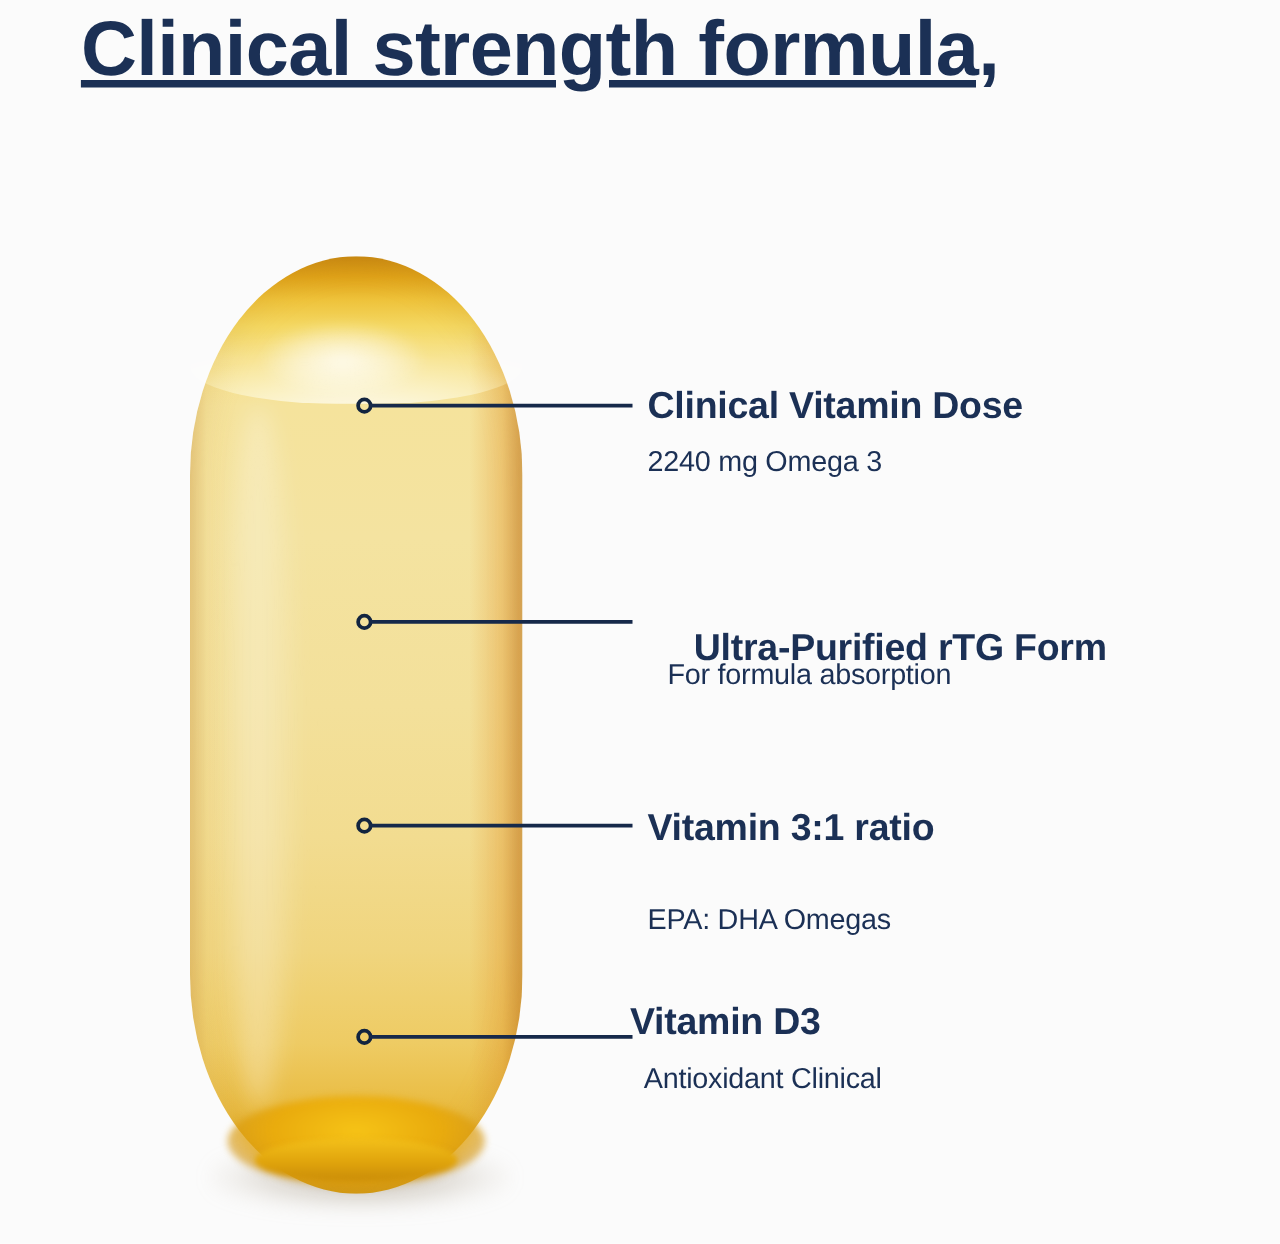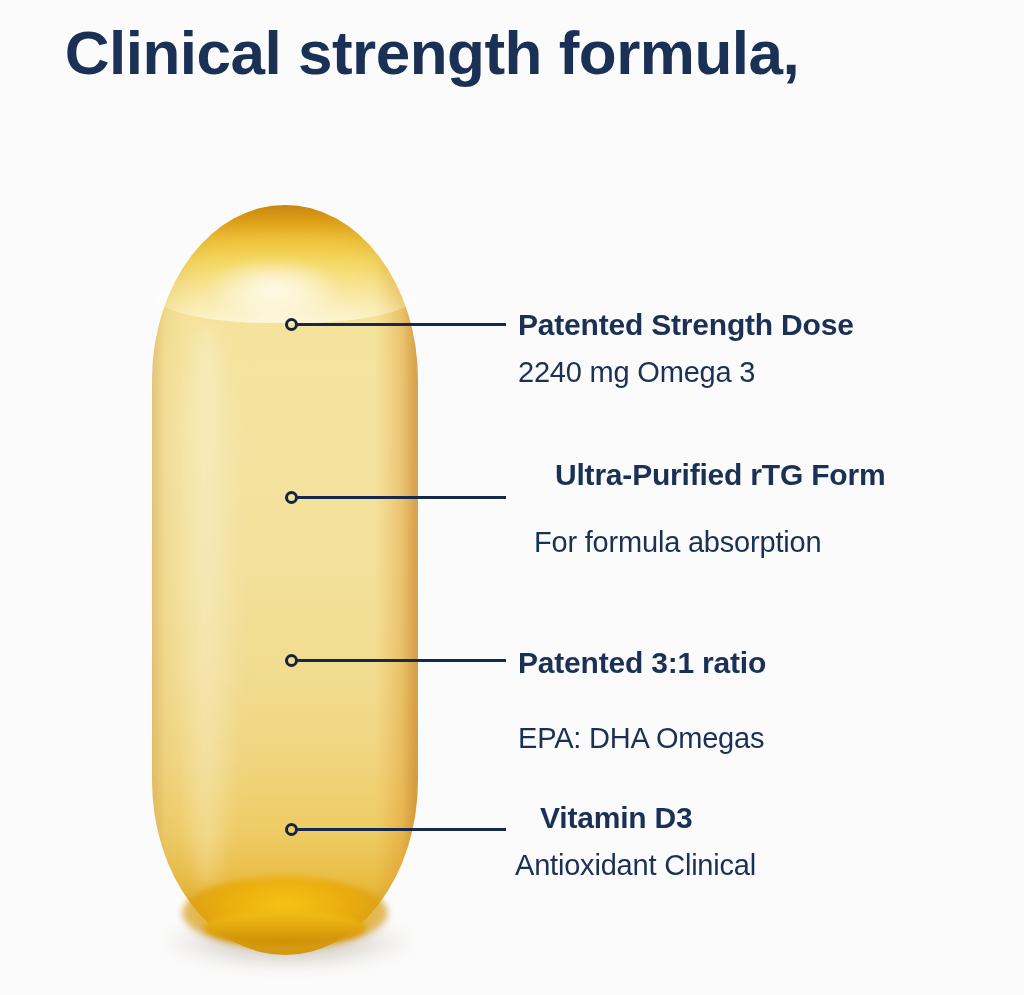--- a/index.html
+++ b/index.html
@@ -20,22 +20,23 @@
     position: absolute;
     left: 0;
     top: 0;
     width: 864px;
     text-align: center;
     color: #1b3055;
     font-size: 62px;
     font-weight: 700;
     line-height: 1.28;
     letter-spacing: -0.5px;
-    padding-top: 13px;
+    padding-top: 0;
     box-sizing: border-box;
+    text-decoration: underline;
   }
   .headline-line {
     display: block;
     white-space: nowrap;
   }
 
   
   .capsule-stage {
     position: absolute;
     left: 0;
@@ -192,21 +193,21 @@
     color: #1b3055;
     white-space: nowrap;
   }
   .callout-title {
     font-size: 30px;
     font-weight: 700;
     letter-spacing: -0.2px;
     line-height: 1;
   }
   .callout-sub {
-    font-size: 29px;
+    font-size: 23px;
     font-weight: 400;
     letter-spacing: -0.2px;
     line-height: 1;
     text-align: right;
   }
 </style>
 </head>
 <body>
 
 <div class="headline">
@@ -222,38 +223,38 @@
     <div class="capsule-base-pool"></div>
     <div class="capsule-base-rim"></div>
   </div>
 </div>
 
 <div class="callout">
 
   <div>
     <div class="leader-dot" style="left:285px;top:318px;"></div>
     <div class="leader-line" style="left:296px;top:323px;width:210px;"></div>
-    <div class="callout-text callout-title" style="left:518px;top:310px;">Patented Strength Dose</div>
+    <div class="callout-text callout-title" style="left:518px;top:310px;">Clinical Vitamin Dose</div>
     <div class="callout-text callout-sub" style="left:518px;top:358px;">2240 mg Omega 3</div>
   </div>
 
   <div>
     <div class="leader-dot" style="left:285px;top:491px;"></div>
     <div class="leader-line" style="left:296px;top:496px;width:210px;"></div>
-    <div class="callout-text callout-title" style="left:555px;top:460px;">Ultra-Purified rTG Form</div>
+    <div class="callout-text callout-title" style="left:555px;top:504px;">Ultra-Purified rTG Form</div>
     <div class="callout-text callout-sub" style="left:534px;top:528px;">For formula absorption</div>
   </div>
 
   <div>
     <div class="leader-dot" style="left:285px;top:654px;"></div>
     <div class="leader-line" style="left:296px;top:659px;width:210px;"></div>
-    <div class="callout-text callout-title" style="left:518px;top:648px;">Patented 3:1 ratio</div>
+    <div class="callout-text callout-title" style="left:518px;top:648px;">Vitamin 3:1 ratio</div>
     <div class="callout-text callout-sub" style="left:518px;top:724px;">EPA: DHA Omegas</div>
   </div>
 
   <div>
     <div class="leader-dot" style="left:285px;top:823px;"></div>
     <div class="leader-line" style="left:296px;top:828px;width:210px;"></div>
-    <div class="callout-text callout-title" style="left:540px;top:803px;text-align:right;">Vitamin D3</div>
+    <div class="callout-text callout-title" style="left:504px;top:803px;text-align:right;">Vitamin D3</div>
     <div class="callout-text callout-sub" style="left:515px;top:851px;">Antioxidant Clinical</div>
   </div>
 
 </div>
 
 </body></html>

